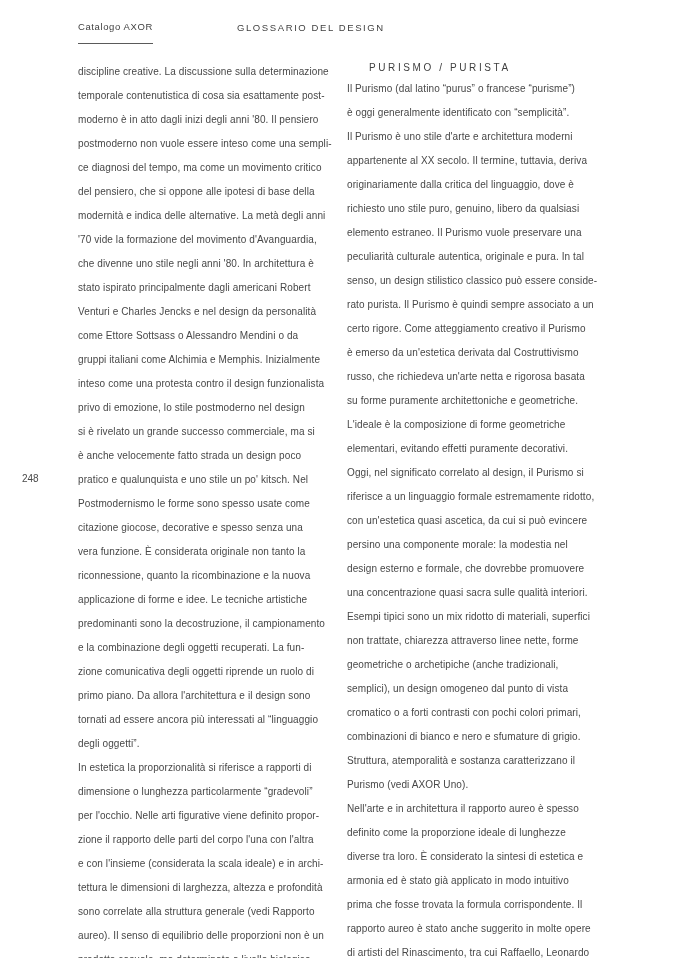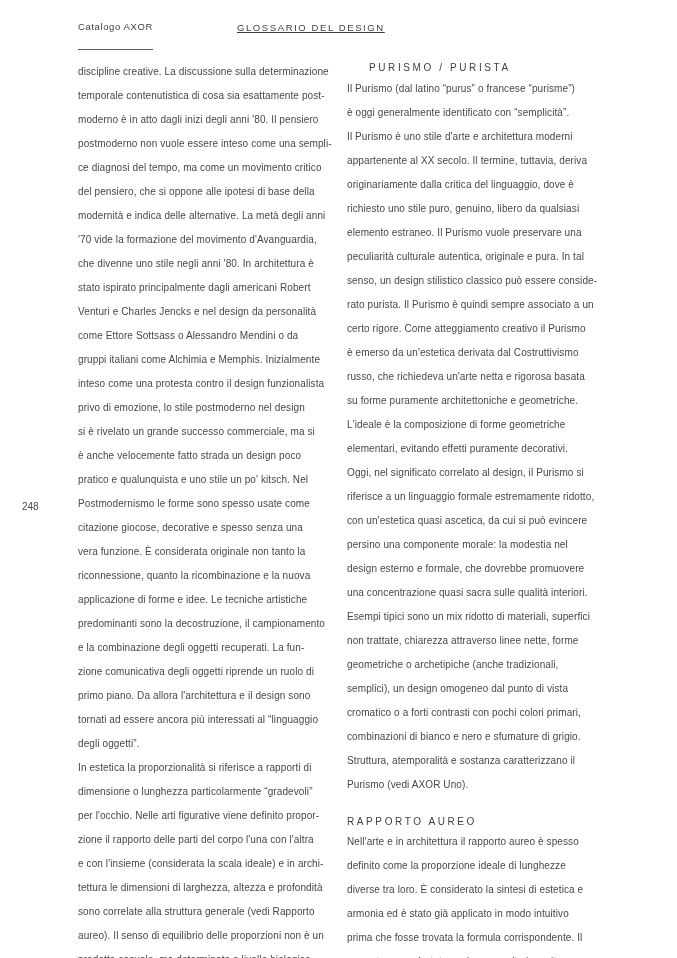--- a/index.html
+++ b/index.html
@@ -17,36 +17,35 @@
     overflow: hidden;
   }
   .catalog {
     position: absolute;
     top: 21px;
     left: 78px;
     font-size: 9.5px;
     letter-spacing: 0.6px;
     color: #3f3f3f;
     border-bottom: 1px solid #5a5a5a;
-    padding-bottom: 17px;
+    padding-bottom: 11px;
     white-space: nowrap;
   }
   .doc-title {
     position: absolute;
     top: 22px;
     left: 237px;
     font-size: 9.5px;
     letter-spacing: 1.6px;
     color: #3f3f3f;
     white-space: nowrap;
-    text-decoration: underline;
   }
   .page-num {
     position: absolute;
-    top: 501px;
+    top: 473px;
     left: 22px;
     font-size: 10px;
     color: #4a4a4a;
   }
   .col {
     position: absolute;
     top: 60px;
     width: 268px;
   }
   .col-left  { left: 78px; }
@@ -157,21 +156,20 @@
 design esterno e formale, che dovrebbe promuovere
 una concentrazione quasi sacra sulle qualità interiori.
 Esempi tipici sono un mix ridotto di materiali, superfici
 non trattate, chiarezza attraverso linee nette, forme
 geometriche o archetipiche (anche tradizionali,
 semplici), un design omogeneo dal punto di vista
 cromatico o a forti contrasti con pochi colori primari,
 combinazioni di bianco e nero e sfumature di grigio.
 Struttura, atemporalità e sostanza caratterizzano il
 Purismo (vedi AXOR Uno).</p>
-    <h2 class="entry-heading">RAPPORTO AUREO</h2>
     <p class="body-text">Nell'arte e in architettura il rapporto aureo è spesso
 definito come la proporzione ideale di lunghezze
 diverse tra loro. È considerato la sintesi di estetica e
 armonia ed è stato già applicato in modo intuitivo
 prima che fosse trovata la formula corrispondente. Il
 rapporto aureo è stato anche suggerito in molte opere
 di artisti del Rinascimento, tra cui Raffaello, Leonardo
 da Vinci e Albrecht Dürer. Il rapporto aureo descrive la
 divisione armonica di una distanza in una sezione più
 piccola e una più grande nella relazione matematica

